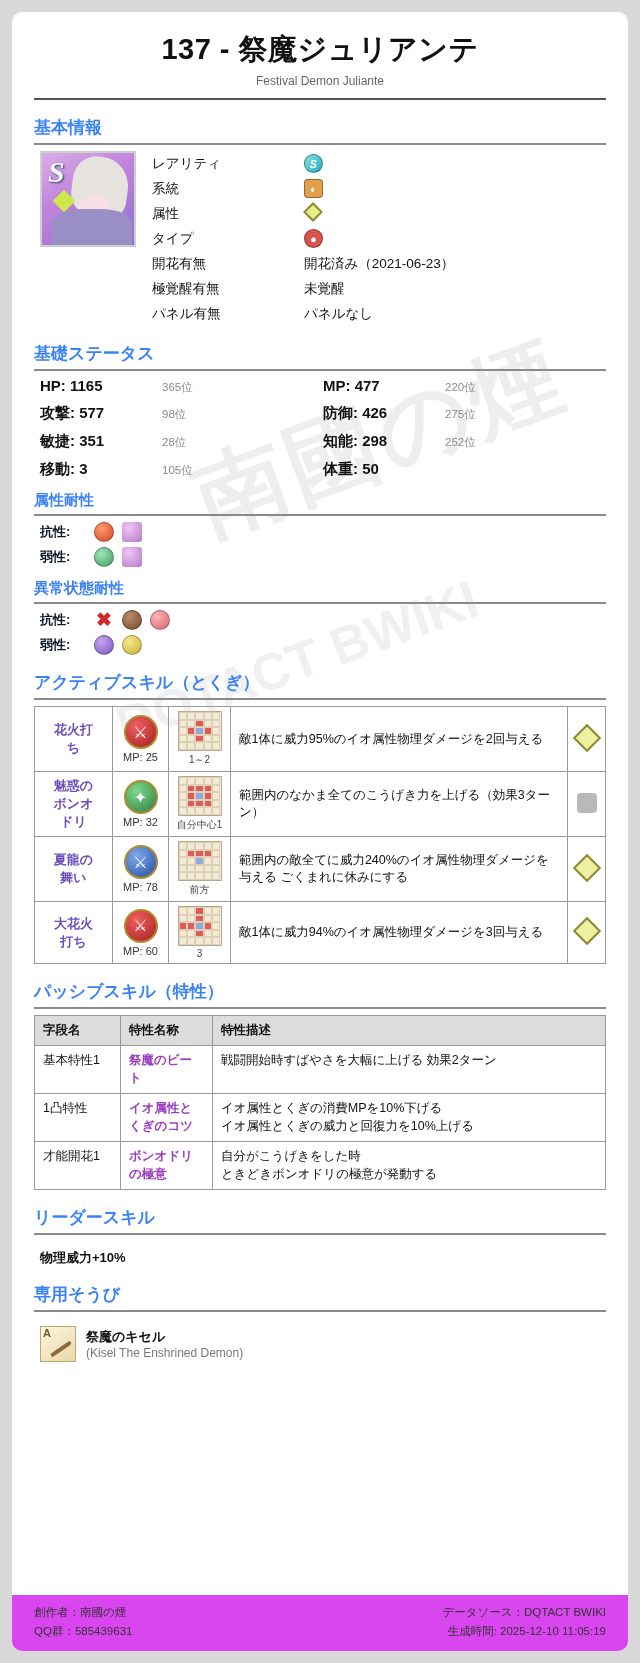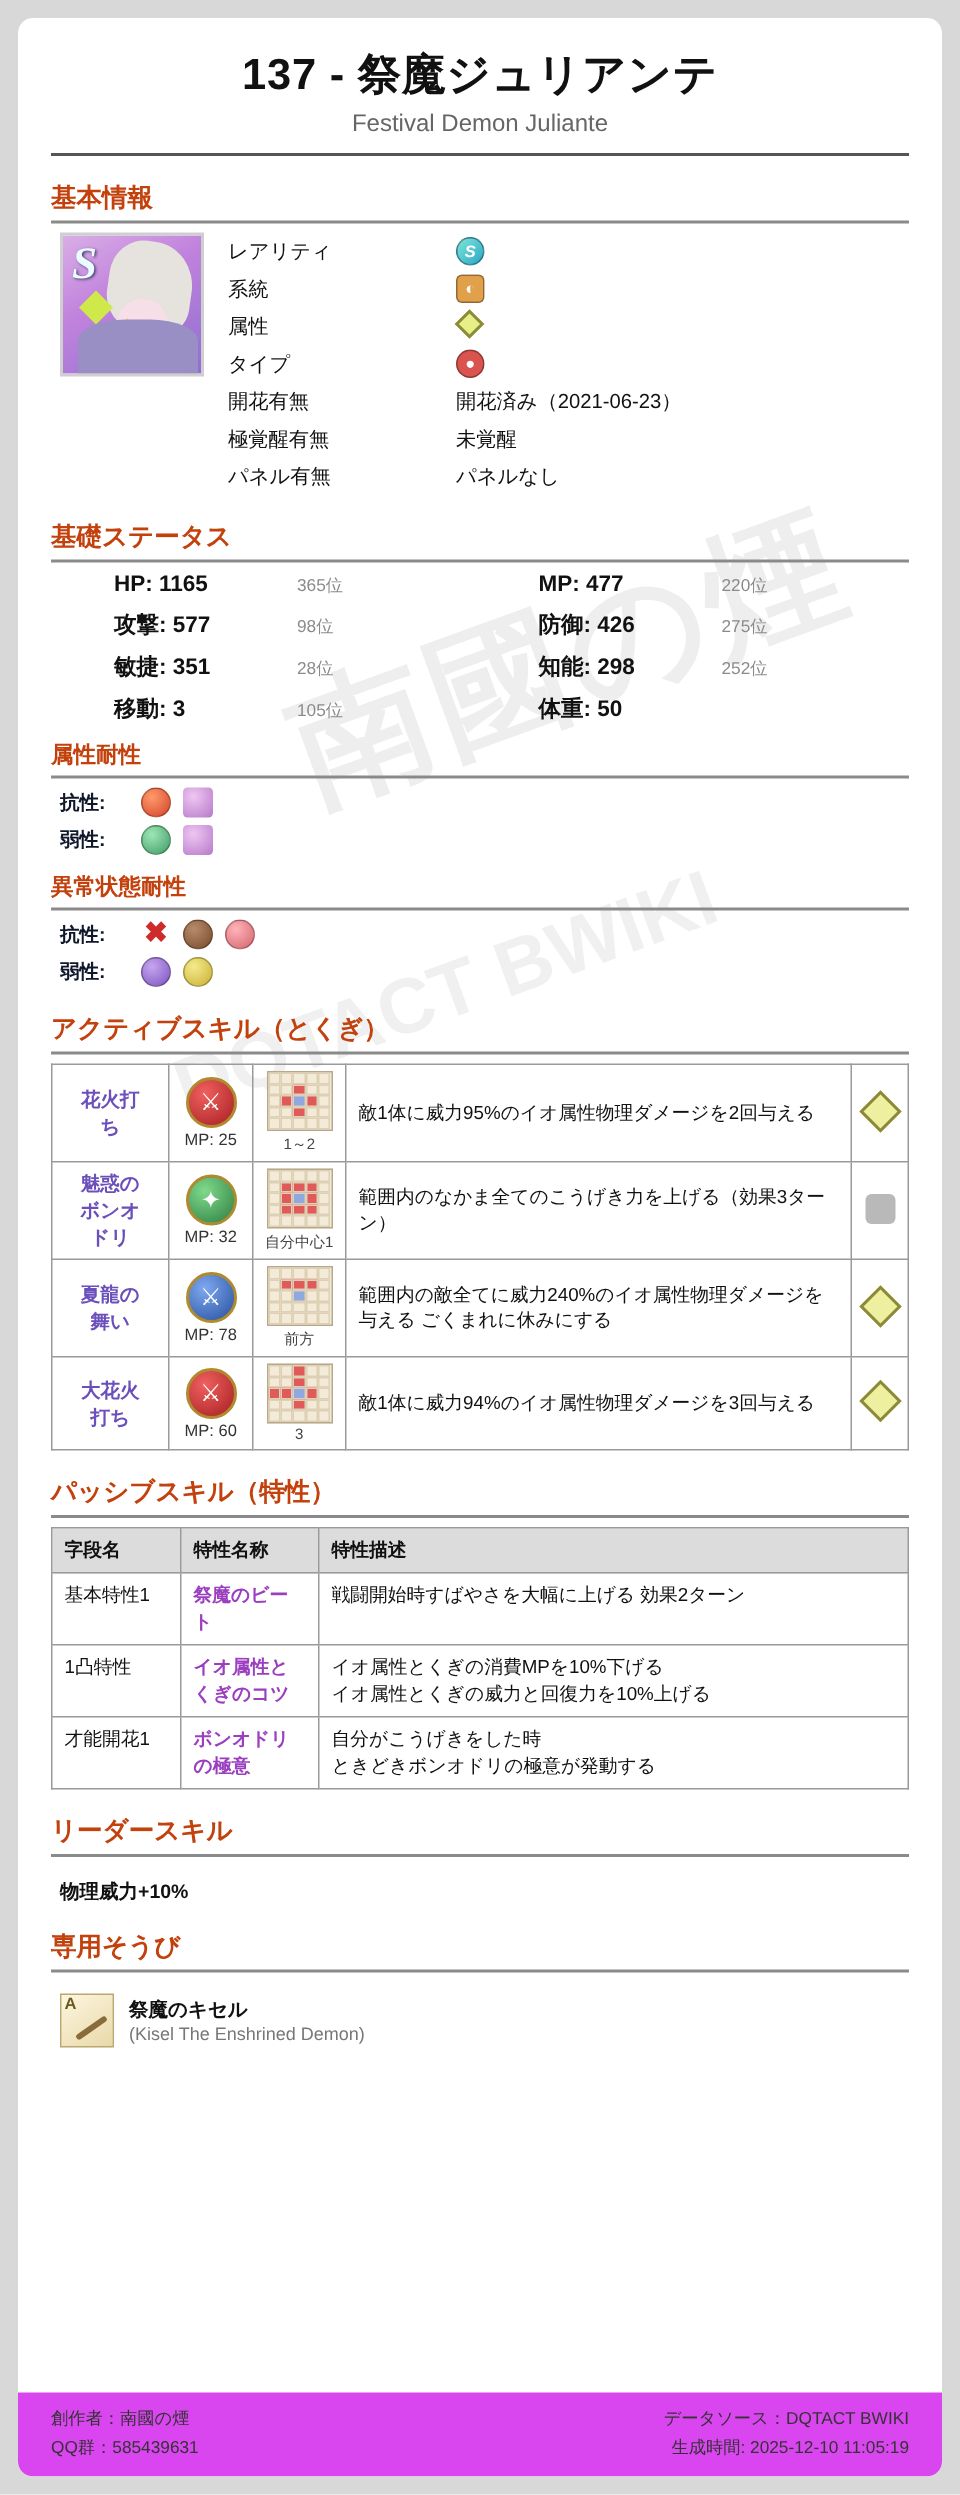--- a/index.html
+++ b/index.html
@@ -47,30 +47,30 @@
   .title {
     text-align:center;
     font-size:29px;
     font-weight:bold;
     padding-top:18px;
     letter-spacing:0.5px;
     color:#111;
   }
   .subtitle {
     text-align:center;
-    font-size:16px;
+    font-size:12px;
     color:#666;
     padding-top:4px;
     padding-bottom:10px;
     border-bottom:2px solid #555;
     margin-bottom:4px;
   }
 
   .section-h {
-    color:#c2410c;
+    color:#3b82f6;
     font-size:17px;
     font-weight:bold;
     margin-top:16px;
     margin-bottom:6px;
     padding-bottom:4px;
     border-bottom:2px solid #8a8a8a;
   }
   .section-h.small { font-size:15px; margin-top:12px;}
 
   
@@ -120,21 +120,21 @@
   }
   .b-rarity { background:linear-gradient(135deg,#7fe6d8,#2aa7c8); color:#fff; font-style:italic; }
   .b-attr-wrap{display:inline-block;width:22px;height:20px;position:relative;vertical-align:middle;}
   .b-attr-wrap i{position:absolute;left:2px;top:1px;width:14px;height:14px;background:#e8ef86;border:2px solid #8b8b3c;transform:rotate(45deg);}
   .b-line { background:#e0a14a; border-radius:4px; }
   .b-type { background:#d9534f; }
 
   
   .stats { display:grid; grid-template-columns:1fr 1fr; row-gap:9px; padding-left:6px; margin-top:4px;}
   .stat { display:flex; align-items:baseline; }
-  .stat .n { font-size:15px; font-weight:bold; min-width:122px;margin-left:36px;}
+  .stat .n { font-size:15px; font-weight:bold; min-width:122px;}
   .stat .rk { font-size:11.5px; color:#8b8b8b; }
 
   
   .res-row { display:flex; align-items:center; gap:8px; margin:5px 0 5px 6px; }
   .res-lab { color:#0f172a; font-weight:bold; font-size:13px; width:46px; }
   .ico { width:20px; height:20px; border-radius:50%; display:inline-block; border:1px solid rgba(0,0,0,.25);}
   .ico.fire{background:radial-gradient(circle at 35% 30%,#ff9a6b,#d4452a);}
   .ico.heal{background:radial-gradient(circle at 35% 30%,#9fe6b5,#3f9c67);}
   .ico.star{background:radial-gradient(circle at 35% 30%,#efc6f2,#b679c9);border-radius:3px;border:none;}
   .ico.x{background:none;border:none;color:#cf2b2b;font-size:19px;line-height:20px;text-align:center;font-weight:bold;}

